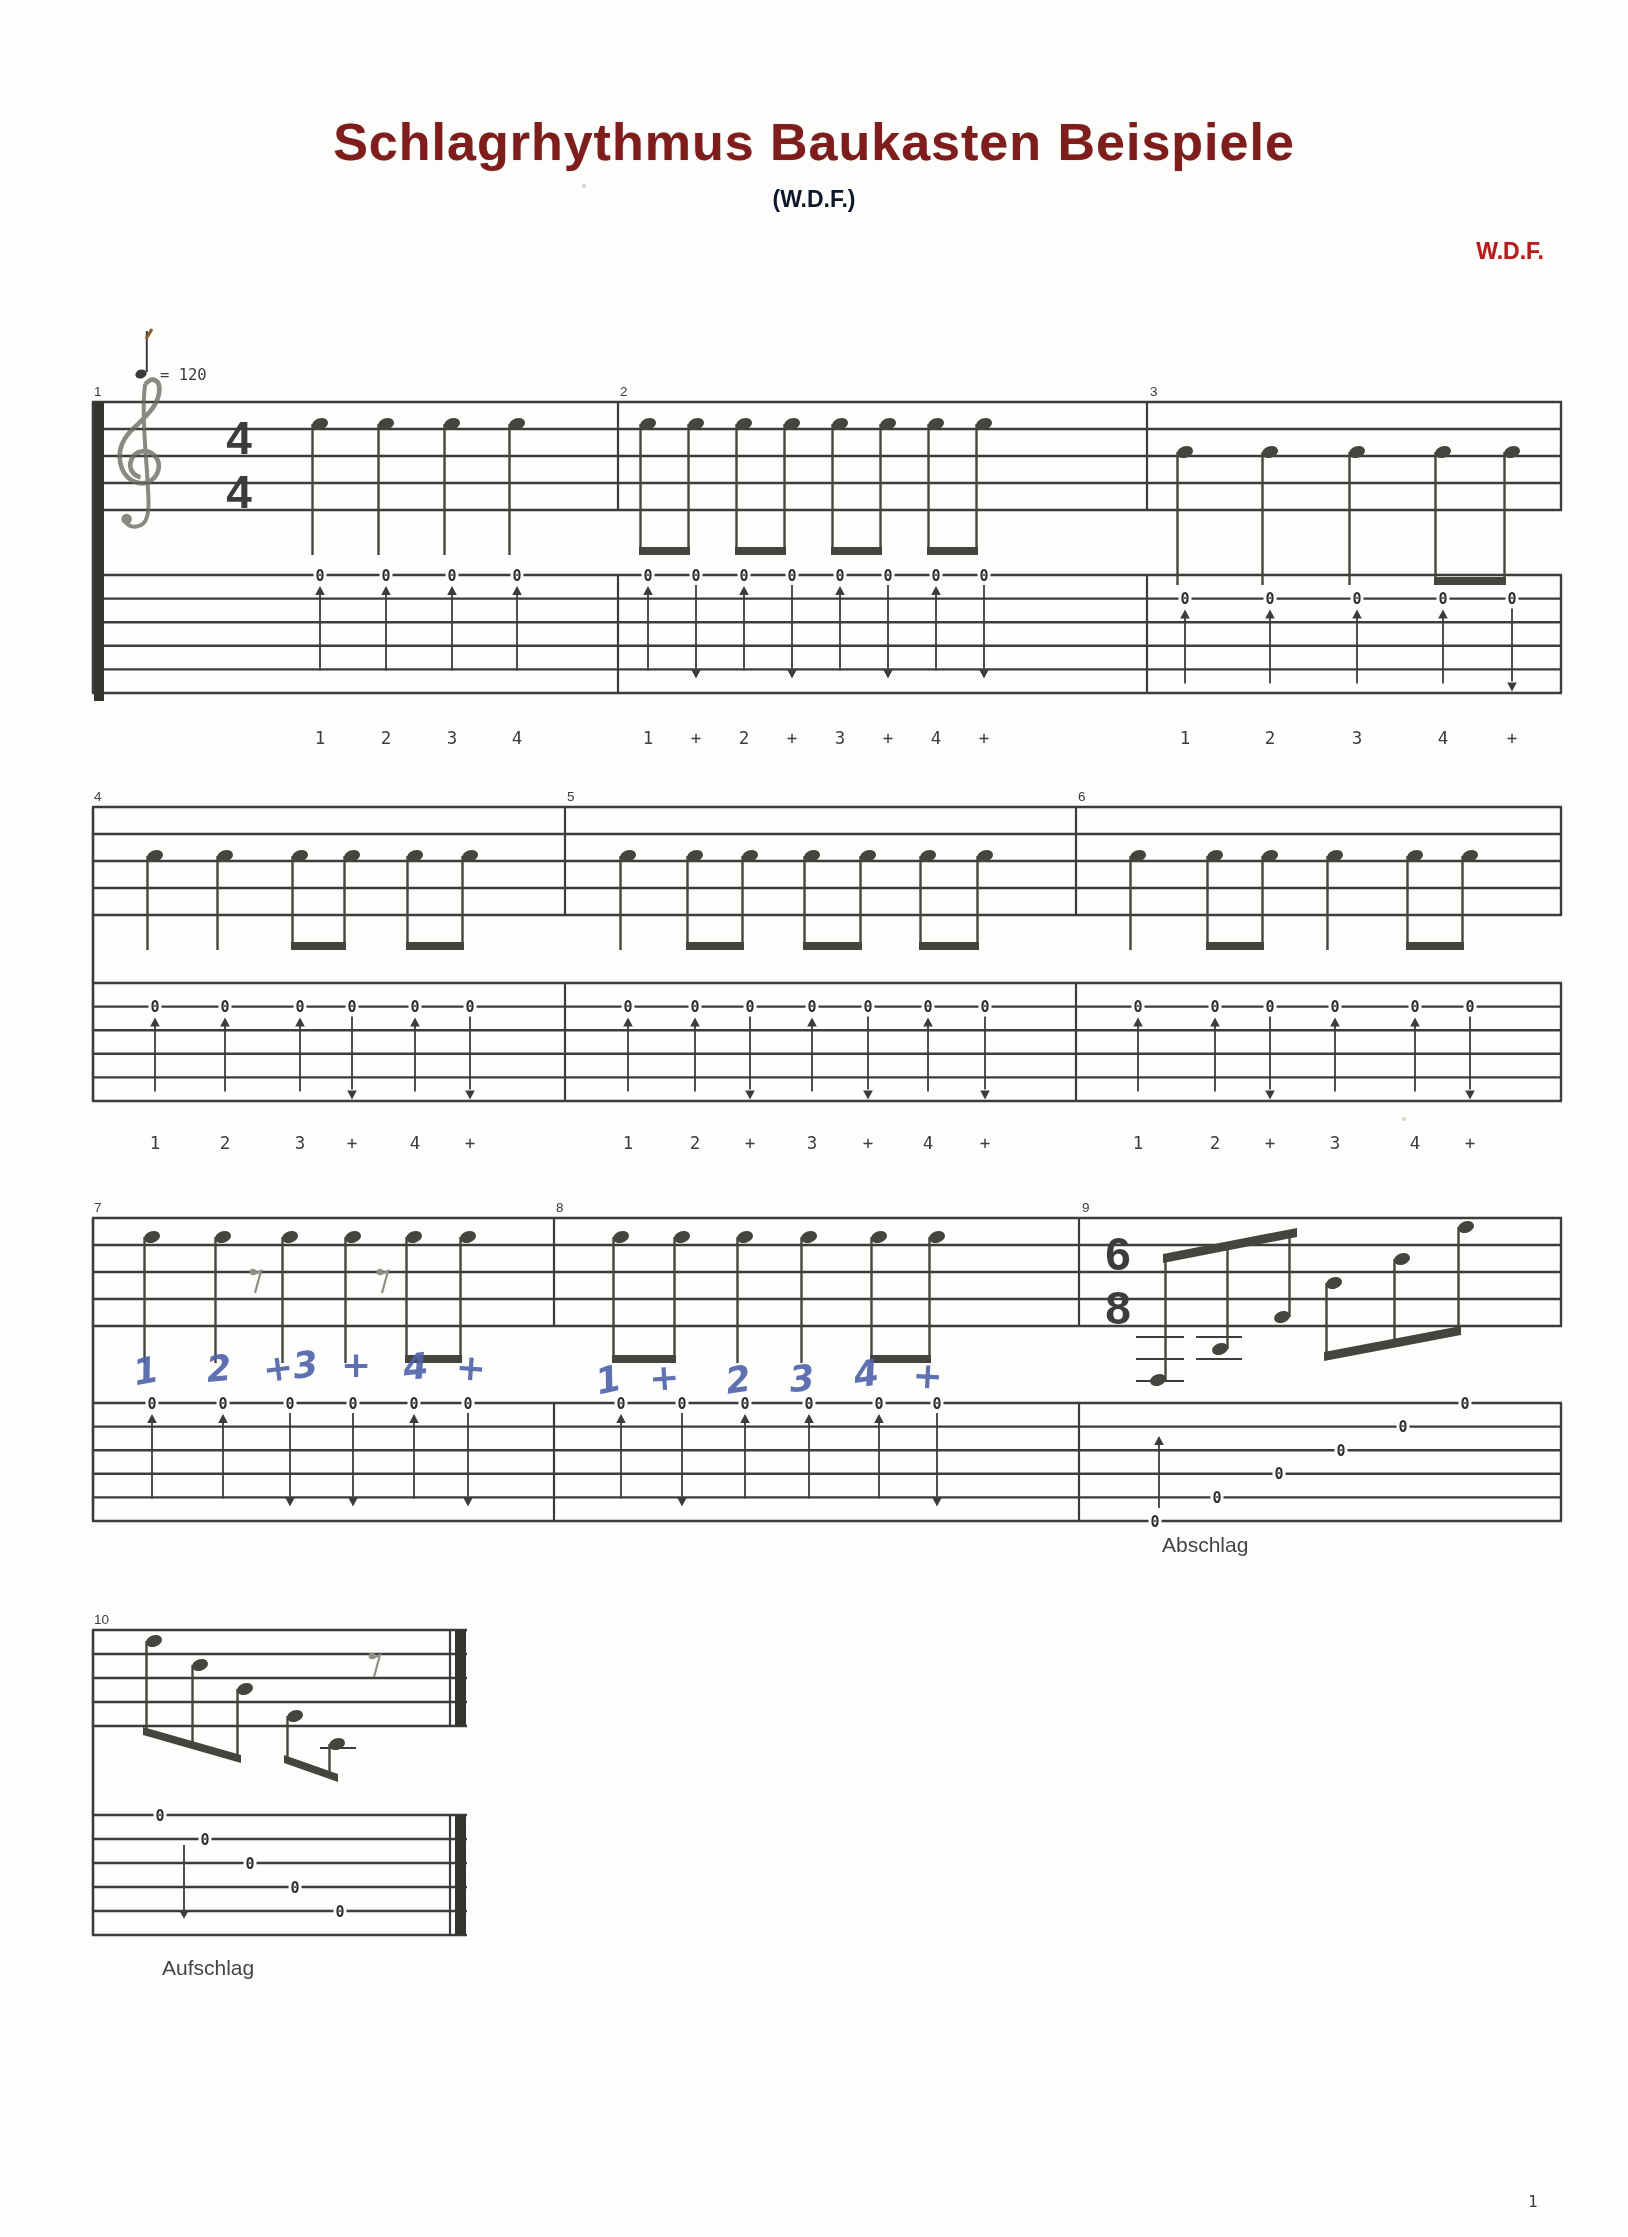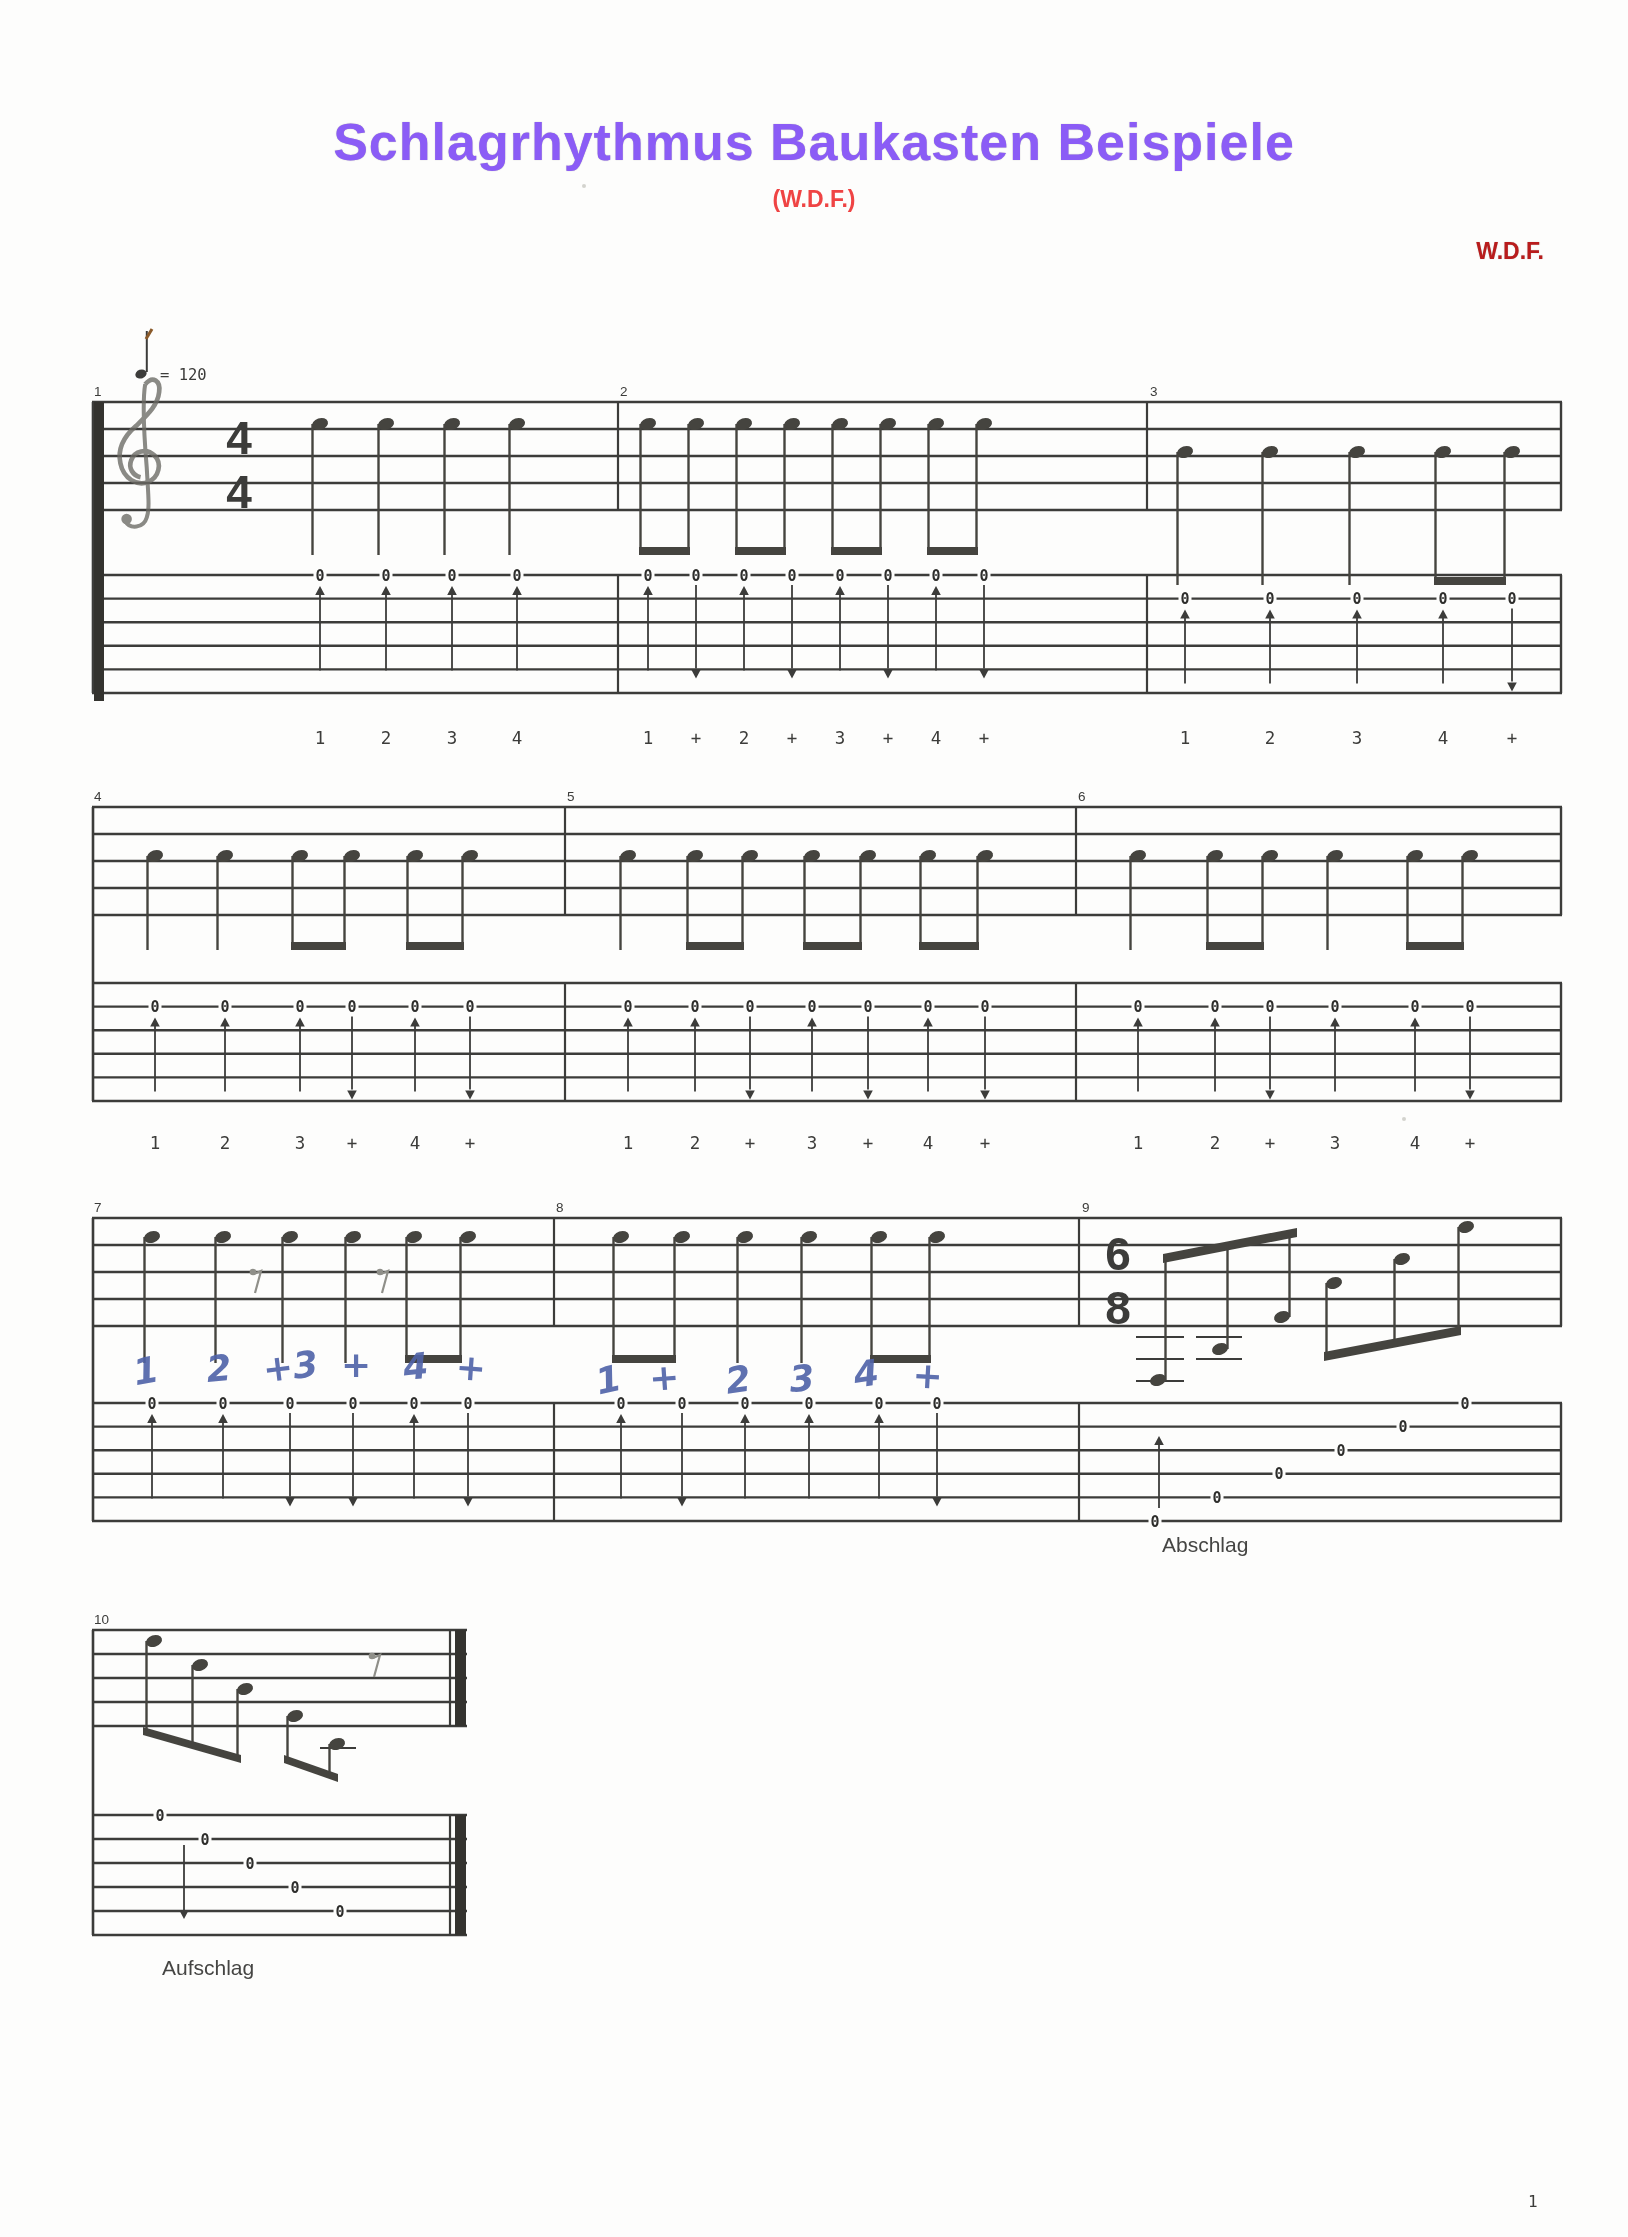--- a/index.html
+++ b/index.html
@@ -8,27 +8,27 @@
     width:1628px;height:2237px;
     margin:0 auto;
     background:#fdfdfc;
     font-family:"Liberation Sans",sans-serif;
     overflow:hidden;
   }
   .title{
     position:absolute;top:112px;left:0;width:100%;
     text-align:center;
     font-size:52px;font-weight:bold;letter-spacing:1px;
-    color:#8b5cf6;
+    color:#7f1d1d;
     text-shadow:0 0 1px rgba(80,80,75,.45);
   }
   .subtitle{
     position:absolute;top:186px;left:0;width:100%;
     text-align:center;
-    font-size:23px;font-weight:bold;color:#ef4444;
+    font-size:23px;font-weight:bold;color:#0f172a;
   }
   .author{
     position:absolute;top:238px;right:84px;
     font-size:23px;font-weight:bold;color:#b91c1c;
     text-shadow:0 0 1px rgba(80,80,75,.4);
   }
   .pageno{
     position:absolute;top:2192px;left:1528px;
     font-size:16px;color:#3c3c3a;
     font-family:"DejaVu Sans Mono",monospace;

